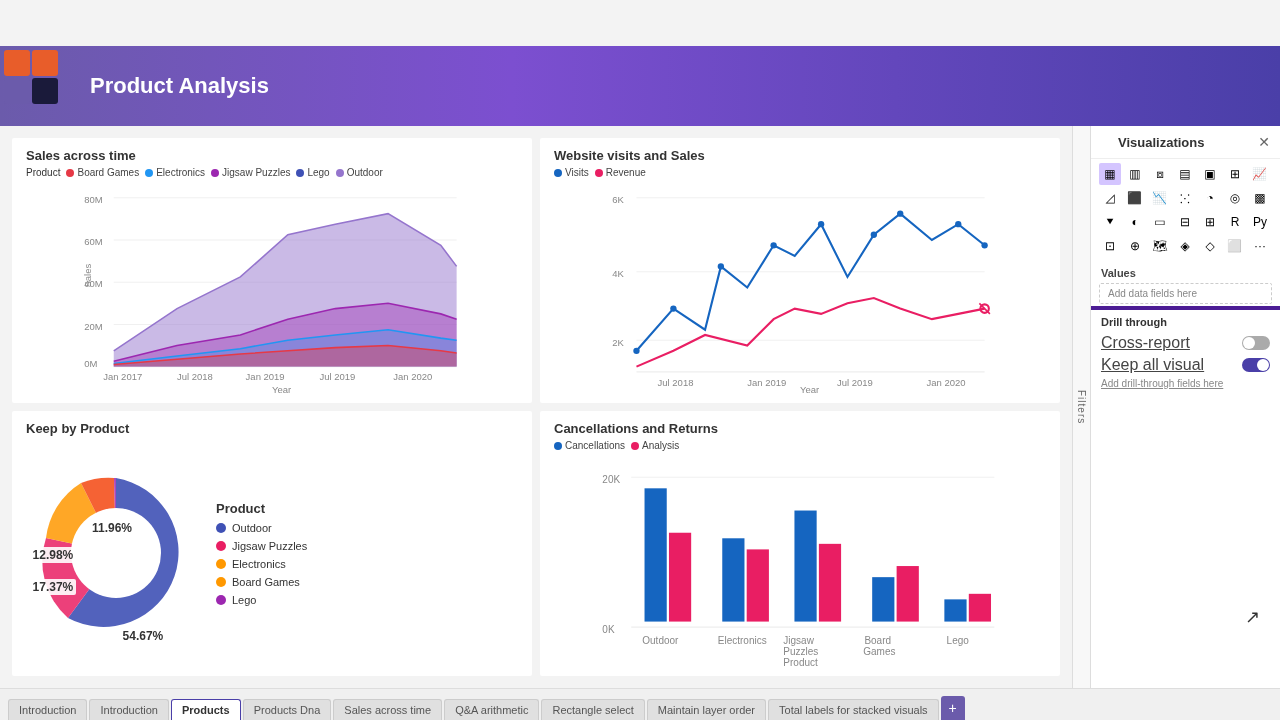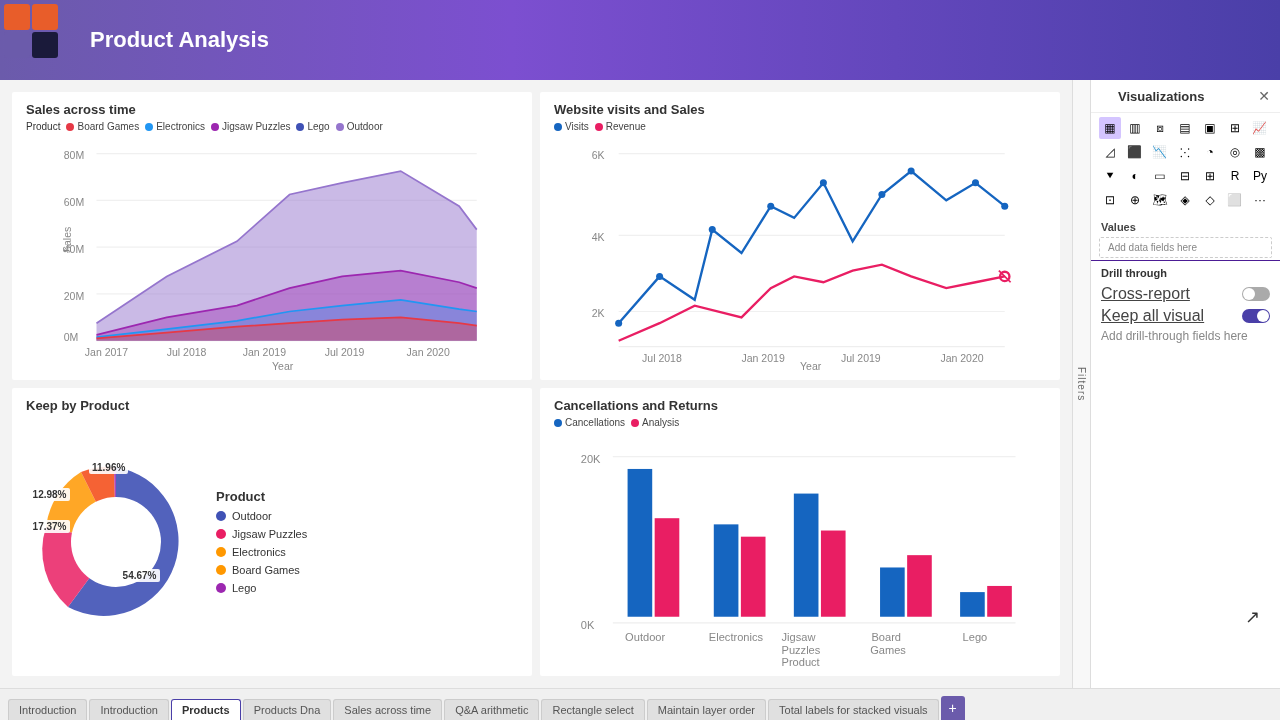--- a/index.html
+++ b/index.html
@@ -14,20 +14,21 @@
     }
 
     
     .top-bar {
       background: linear-gradient(90deg, #6b5bab 0%, #7c4fd0 40%, #4a3fa8 100%);
       height: 80px;
       display: flex;
       align-items: center;
       padding-left: 20px;
       position: relative;
+      margin-top: 46px;
     }
     .top-bar-logo {
       position: absolute;
       left: 0;
       top: 0;
       width: 60px;
       height: 80px;
       display: flex;
       flex-direction: column;
       flex-wrap: wrap;
@@ -128,26 +129,27 @@
       width: 180px;
       height: 180px;
       flex-shrink: 0;
     }
     .pie-labels {
       position: absolute;
       top: 0; left: 0; width: 100%; height: 100%;
     }
     .pie-label {
       position: absolute;
-      font-size: 10px;
+      font-size: 12px;
       font-weight: 600;
       color: #333;
       background: rgba(255,255,255,0.9);
       padding: 1px 3px;
       border-radius: 2px;
+      margin-top: 48px;
     }
 
     .product-legend {
       display: flex;
       flex-direction: column;
       gap: 6px;
       font-size: 11px;
       color: #333;
     }
     .product-legend-item {
@@ -249,21 +251,21 @@
       padding: 4px 8px;
       border: 1px dashed #ccc;
       border-radius: 2px;
       font-size: 10px;
       color: #888;
       cursor: pointer;
     }
 
     .drill-section {
       padding: 6px 10px;
-      border-top: 1px solid #4c1d95;
+      border-top: 4px solid #4c1d95;
     }
     .drill-title {
       font-size: 11px;
       font-weight: 600;
       color: #333;
       margin-bottom: 6px;
     }
     .drill-row {
       display: flex;
       align-items: center;
@@ -289,24 +291,25 @@
       height: 12px;
       border-radius: 50%;
       background: white;
       position: absolute;
       top: 1px;
     }
     .toggle.off .toggle-knob { left: 1px; }
     .toggle.on .toggle-knob { left: 15px; }
 
     .drill-add-field {
-      font-size: 12px;
+      font-size: 10px;
       color: #888;
       cursor: pointer;
       margin-top: 0;
+      text-decoration: underline;
     }
 
     
     .tab-bar {
       height: 32px;
       background: #f0f0f0;
       border-top: 1px solid #ddd;
       display: flex;
       align-items: flex-end;
       padding: 0 8px;

